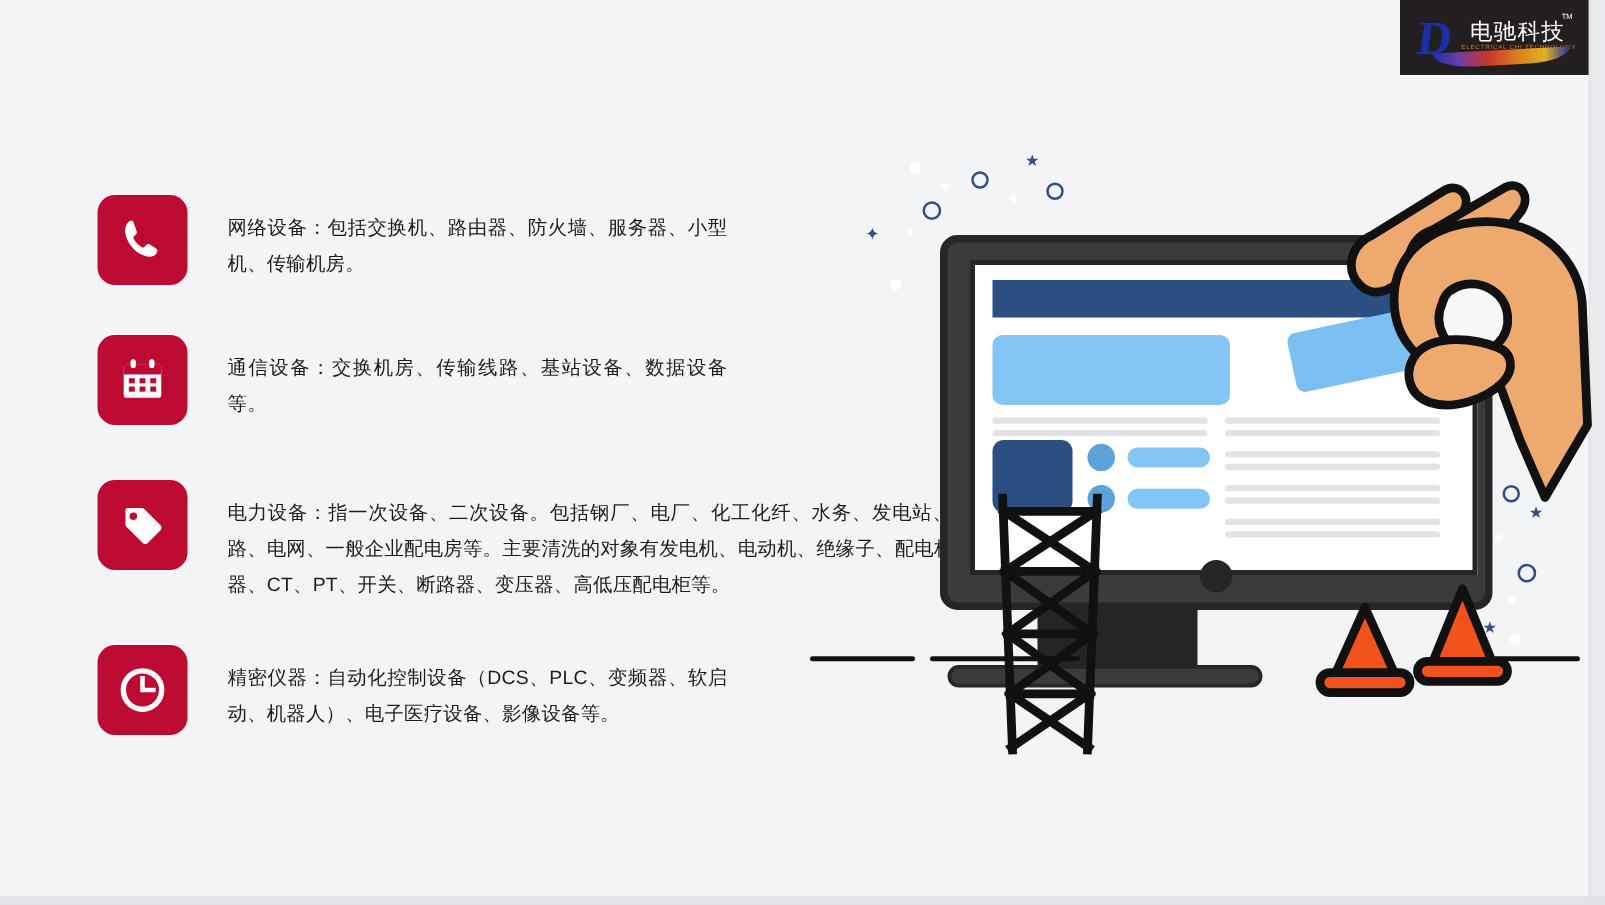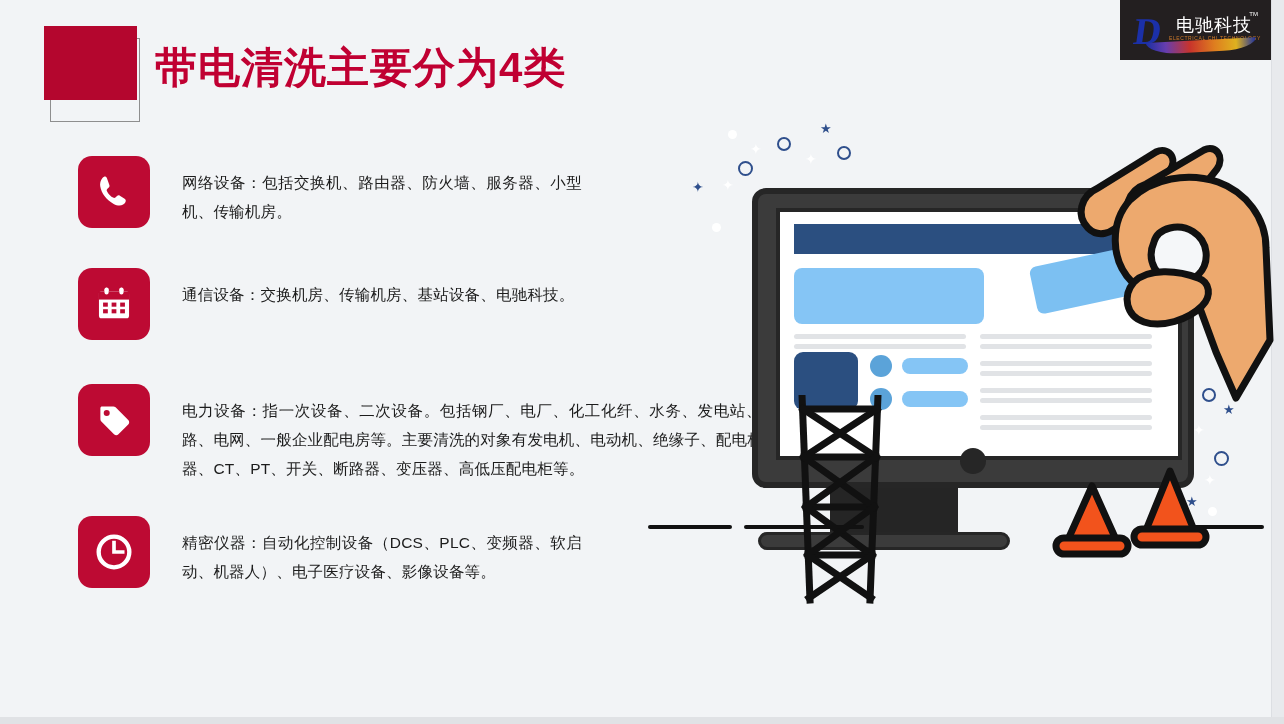--- a/index.html
+++ b/index.html
@@ -323,25 +323,20 @@
       <div class="logo-cn">电驰科技</div>
       <div class="logo-en">ELECTRICAL CHI TECHNOLOGY</div>
       <div class="logo-tm">TM</div>
       <svg class="logo-bolt" width="22" height="22" viewBox="0 0 22 22" style="left:50px;top:1px;position:absolute;">
         <path d="M13 1 L5 11 L10 11 L7 20 L16 9 L11 9 Z" fill="#d1352c"></path>
       </svg>
       <div class="logo-swoosh"></div>
     </div>
   </div>
 
-  <div class="title-row">
-    <div class="title-square-outline"></div>
-    <div class="title-square"></div>
-    <div class="title-text">带电清洗主要分为4类</div>
-  </div>
 
   <div class="bullets">
 
     <div class="bullet" style="top:0px;">
       <div class="bullet-icon">
         <svg width="38" height="38" viewBox="0 0 24 24">
           <path fill="#ffffff" d="M6.6 2.2c-.8 0-1.5.4-2 1.1C3.5 4.8 3 6.6 3.3 8.4c.7 4.4 4 8.9 8.5 11.1 2 1 4.2 1.4 6 .4.8-.4 1.4-1.1 1.6-2 .2-.7-.1-1.3-.7-1.7l-3-1.9c-.6-.4-1.3-.3-1.8.2l-1 1c-.3.3-.8.4-1.2.2-1.8-1-3.3-2.5-4.2-4.4-.2-.4-.1-.9.2-1.2l1-.9c.5-.4.6-1.2.3-1.8L7.5 3.1c-.2-.5-.6-.8-1-.9z"></path>
         </svg>
       </div>
       <div class="bullet-text narrow">网络设备：包括交换机、路由器、防火墙、服务器、小型机、传输机房。</div>
@@ -359,21 +354,21 @@
           <g fill="#bd0a33">
             <rect x="5.1" y="11.1" width="3" height="2.6"></rect>
             <rect x="10.5" y="11.1" width="3" height="2.6"></rect>
             <rect x="15.9" y="11.1" width="3" height="2.6"></rect>
             <rect x="5.1" y="15.3" width="3" height="2.6"></rect>
             <rect x="10.5" y="15.3" width="3" height="2.6"></rect>
             <rect x="15.9" y="15.3" width="3" height="2.6"></rect>
           </g>
         </svg>
       </div>
-      <div class="bullet-text narrow">通信设备：交换机房、传输机房、基站设备、电驰科技。</div>
+      <div class="bullet-text narrow">通信设备：交换机房、传输线路、基站设备、数据设备等。</div>
     </div>
 
     <div class="bullet" style="top:228px;">
       <div class="bullet-icon">
         <svg width="38" height="38" viewBox="0 0 24 24">
           <path fill="#ffffff" d="M3 3.4h8.6c.5 0 1 .2 1.4.6l8 8c.8.8.8 2 0 2.8l-6.2 6.2c-.8.8-2 .8-2.8 0l-8-8c-.4-.4-.6-.9-.6-1.4V4.4c0-.6.5-1 1-1z"></path>
           <circle cx="7.4" cy="7.6" r="1.9" fill="#bd0a33"></circle>
         </svg>
       </div>
       <div class="bullet-text wide">电力设备：指一次设备、二次设备。包括钢厂、电厂、化工化纤、水务、发电站、传输线路、电网、一般企业配电房等。主要清洗的对象有发电机、电动机、绝缘子、配电柜、避雷器、CT、PT、开关、断路器、变压器、高低压配电柜等。</div>

